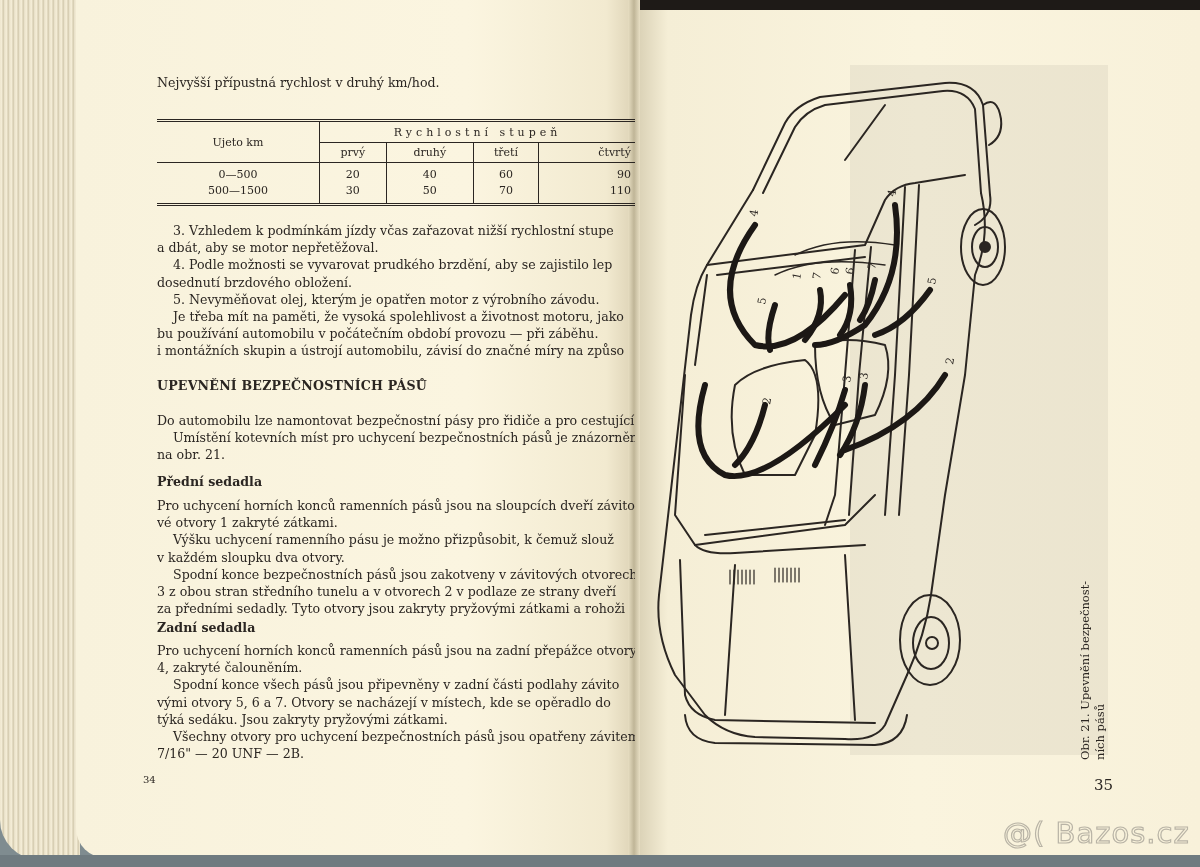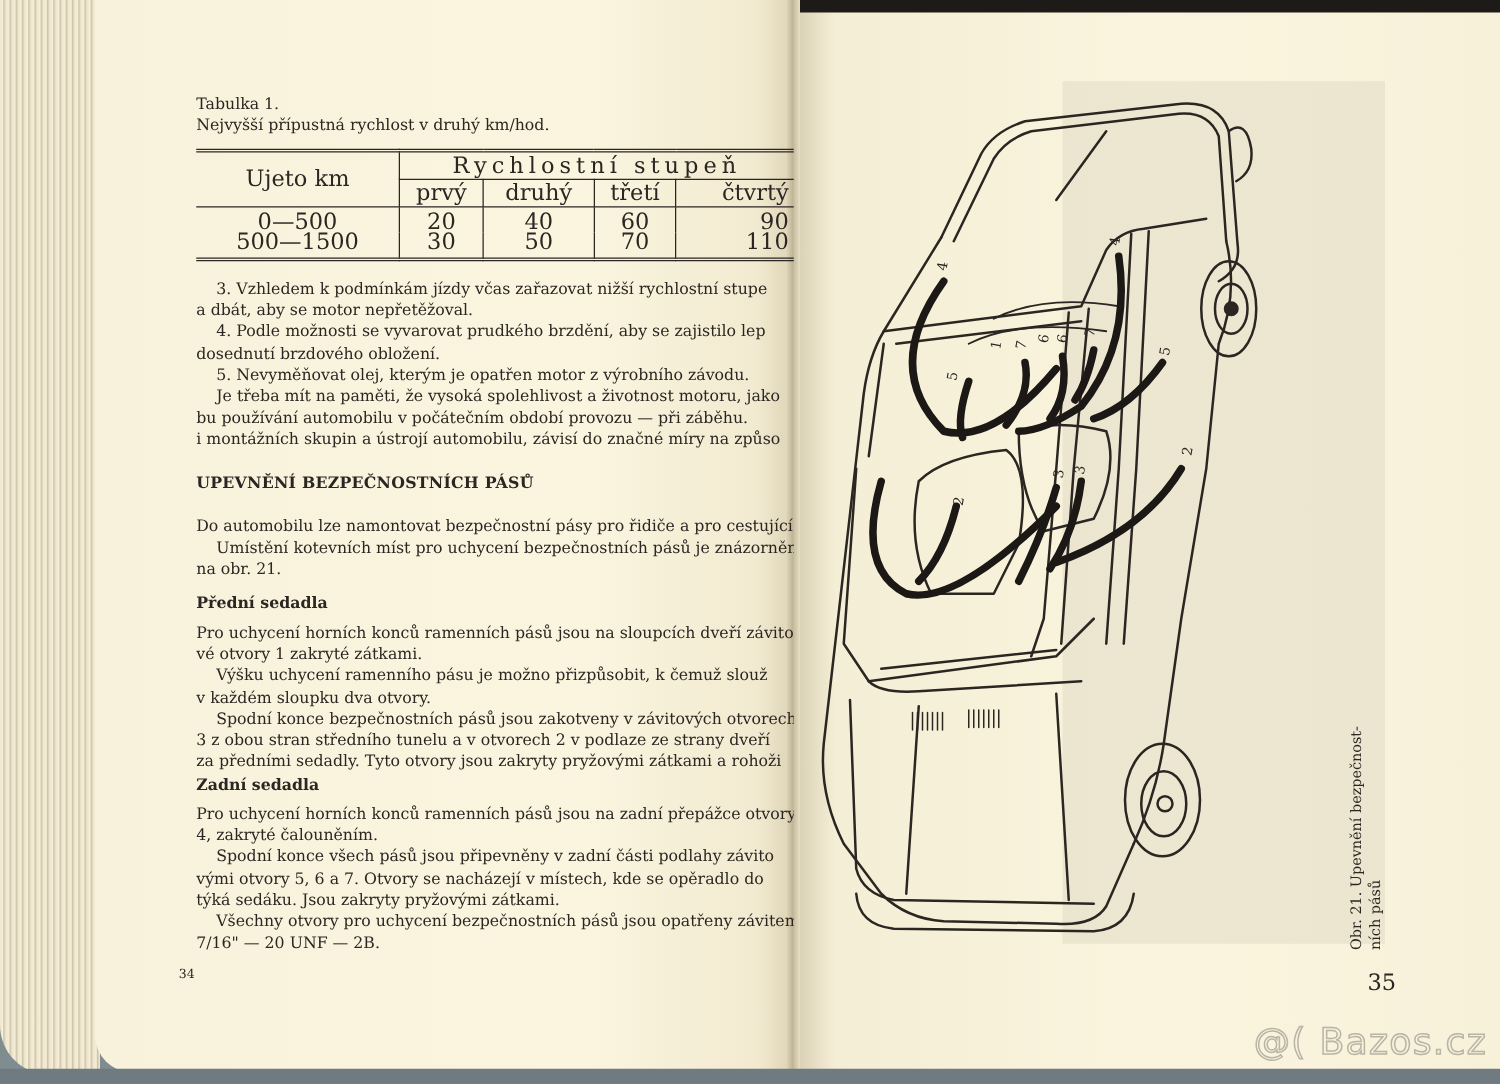--- a/index.html
+++ b/index.html
@@ -40,21 +40,21 @@
       position: absolute; left: 850px; top: 65px; width: 258px; height: 690px;
       background: rgba(150,140,125,0.12);
     }
 
     
     .lp { position: absolute; left: 157px; width: 478px; font-size: 12.6px; line-height: 17.2px; }
     .caption { top: 74px; }
     .caption div { white-space: nowrap; }
     table.speed {
       position: absolute; left: 157px; top: 119px; width: 478px;
-      border-collapse: collapse; font-size: 18px;
+      border-collapse: collapse; font-size: 11px;
       border-top: 3px double #2b2622; border-bottom: 3px double #2b2622;
     }
     table.speed td, table.speed th { font-weight: normal; text-align: center; padding: 0; }
     table.speed .h-km { border-right: 1px solid #2b2622; width: 162px; height: 40px; vertical-align: middle; }
     table.speed .h-group { letter-spacing: 4px; height: 20px; border-bottom: 1px solid #2b2622; }
     table.speed .h-gear { height: 19px; border-right: 1px solid #2b2622; }
     table.speed .h-gear.last { border-right: none; text-align: right; padding-right: 4px; }
     table.speed thead tr:last-child th, table.speed thead .h-km { border-bottom: 1px solid #2b2622; }
     table.speed tbody td { border-right: 1px solid #2b2622; line-height: 16px; }
     table.speed tbody tr:first-child td { padding-top: 4px; margin-top: 22px; }
@@ -73,21 +73,21 @@
     .pg-left { position: absolute; left: 143px; top: 774px; font-size: 10px; }
 
     
     .figure { position: absolute; left: 645px; top: 75px; width: 370px; height: 675px; }
     .fig-caption {
       position: absolute; left: 1078px; top: 760px; width: 200px;
       transform: rotate(-90deg); transform-origin: 0 0;
       font-size: 11.5px; line-height: 15px;
     }
     .fig-caption div { white-space: nowrap; }
-    .pg-right { position: absolute; left: 1094px; top: 776px; font-size: 18px; }
+    .pg-right { position: absolute; left: 1094px; top: 776px; font-size: 15px; }
     .watermark {
       position: absolute; left: 1003px; top: 816px;
       font-family: "DejaVu Sans", "Liberation Sans", sans-serif;
       font-size: 29px; color: transparent;
       -webkit-text-stroke: 1.2px #b9b4a6; letter-spacing: 1px;
     }
     .bottom-shade {
       position: absolute; left: 0; top: 855px; width: 1200px; height: 12px;
       background: #6f7b80;
     }
@@ -97,21 +97,20 @@
 
 <div class="shadow-top"></div>
 <div class="right-page"></div>
 <div class="bleed"></div>
 <div class="page-stack-outer"></div>
 <div class="page-stack"></div>
 <div class="left-page"></div>
 <div class="gutter"></div>
 
 <div class="lp caption">
-  <div>Tabulka 1.</div>
   <div>Nejvyšší přípustná rychlost v druhý km/hod.</div>
 </div>
 
 <table class="speed">
   <thead>
     <tr>
       <th class="h-km" rowspan="2">Ujeto km</th>
       <th class="h-group" colspan="4">Rychlostní stupeň</th>
     </tr>
     <tr>

